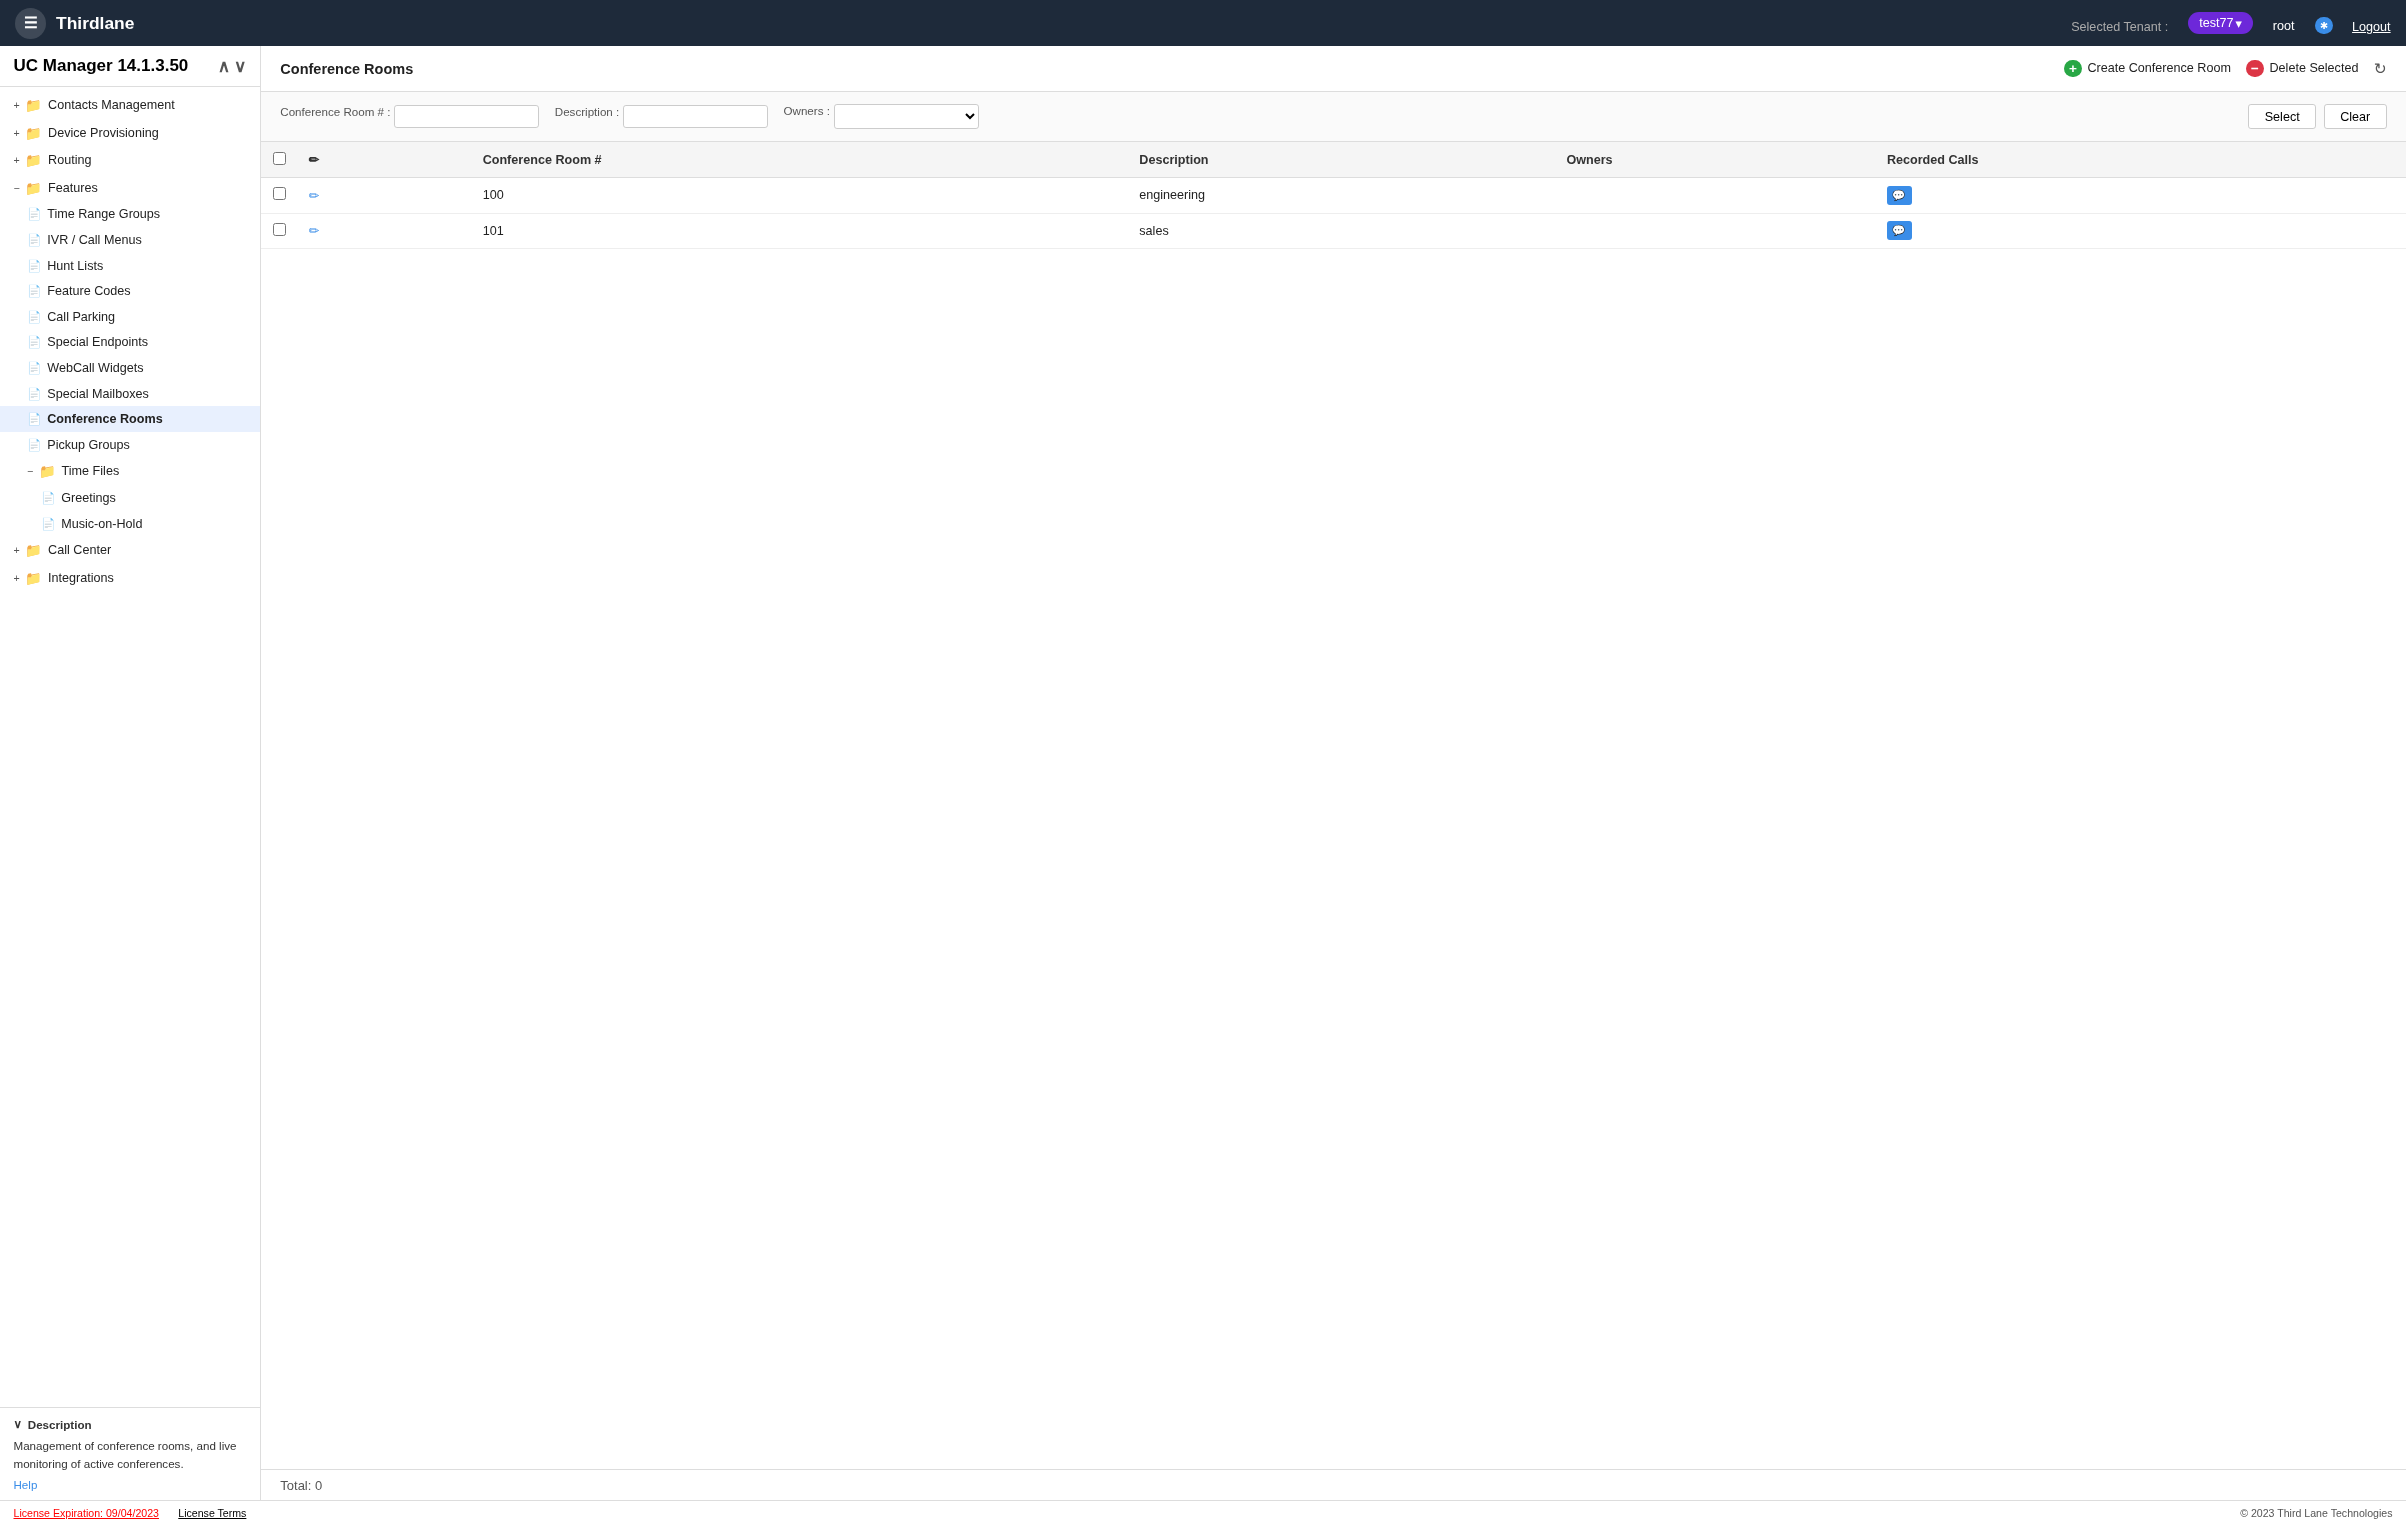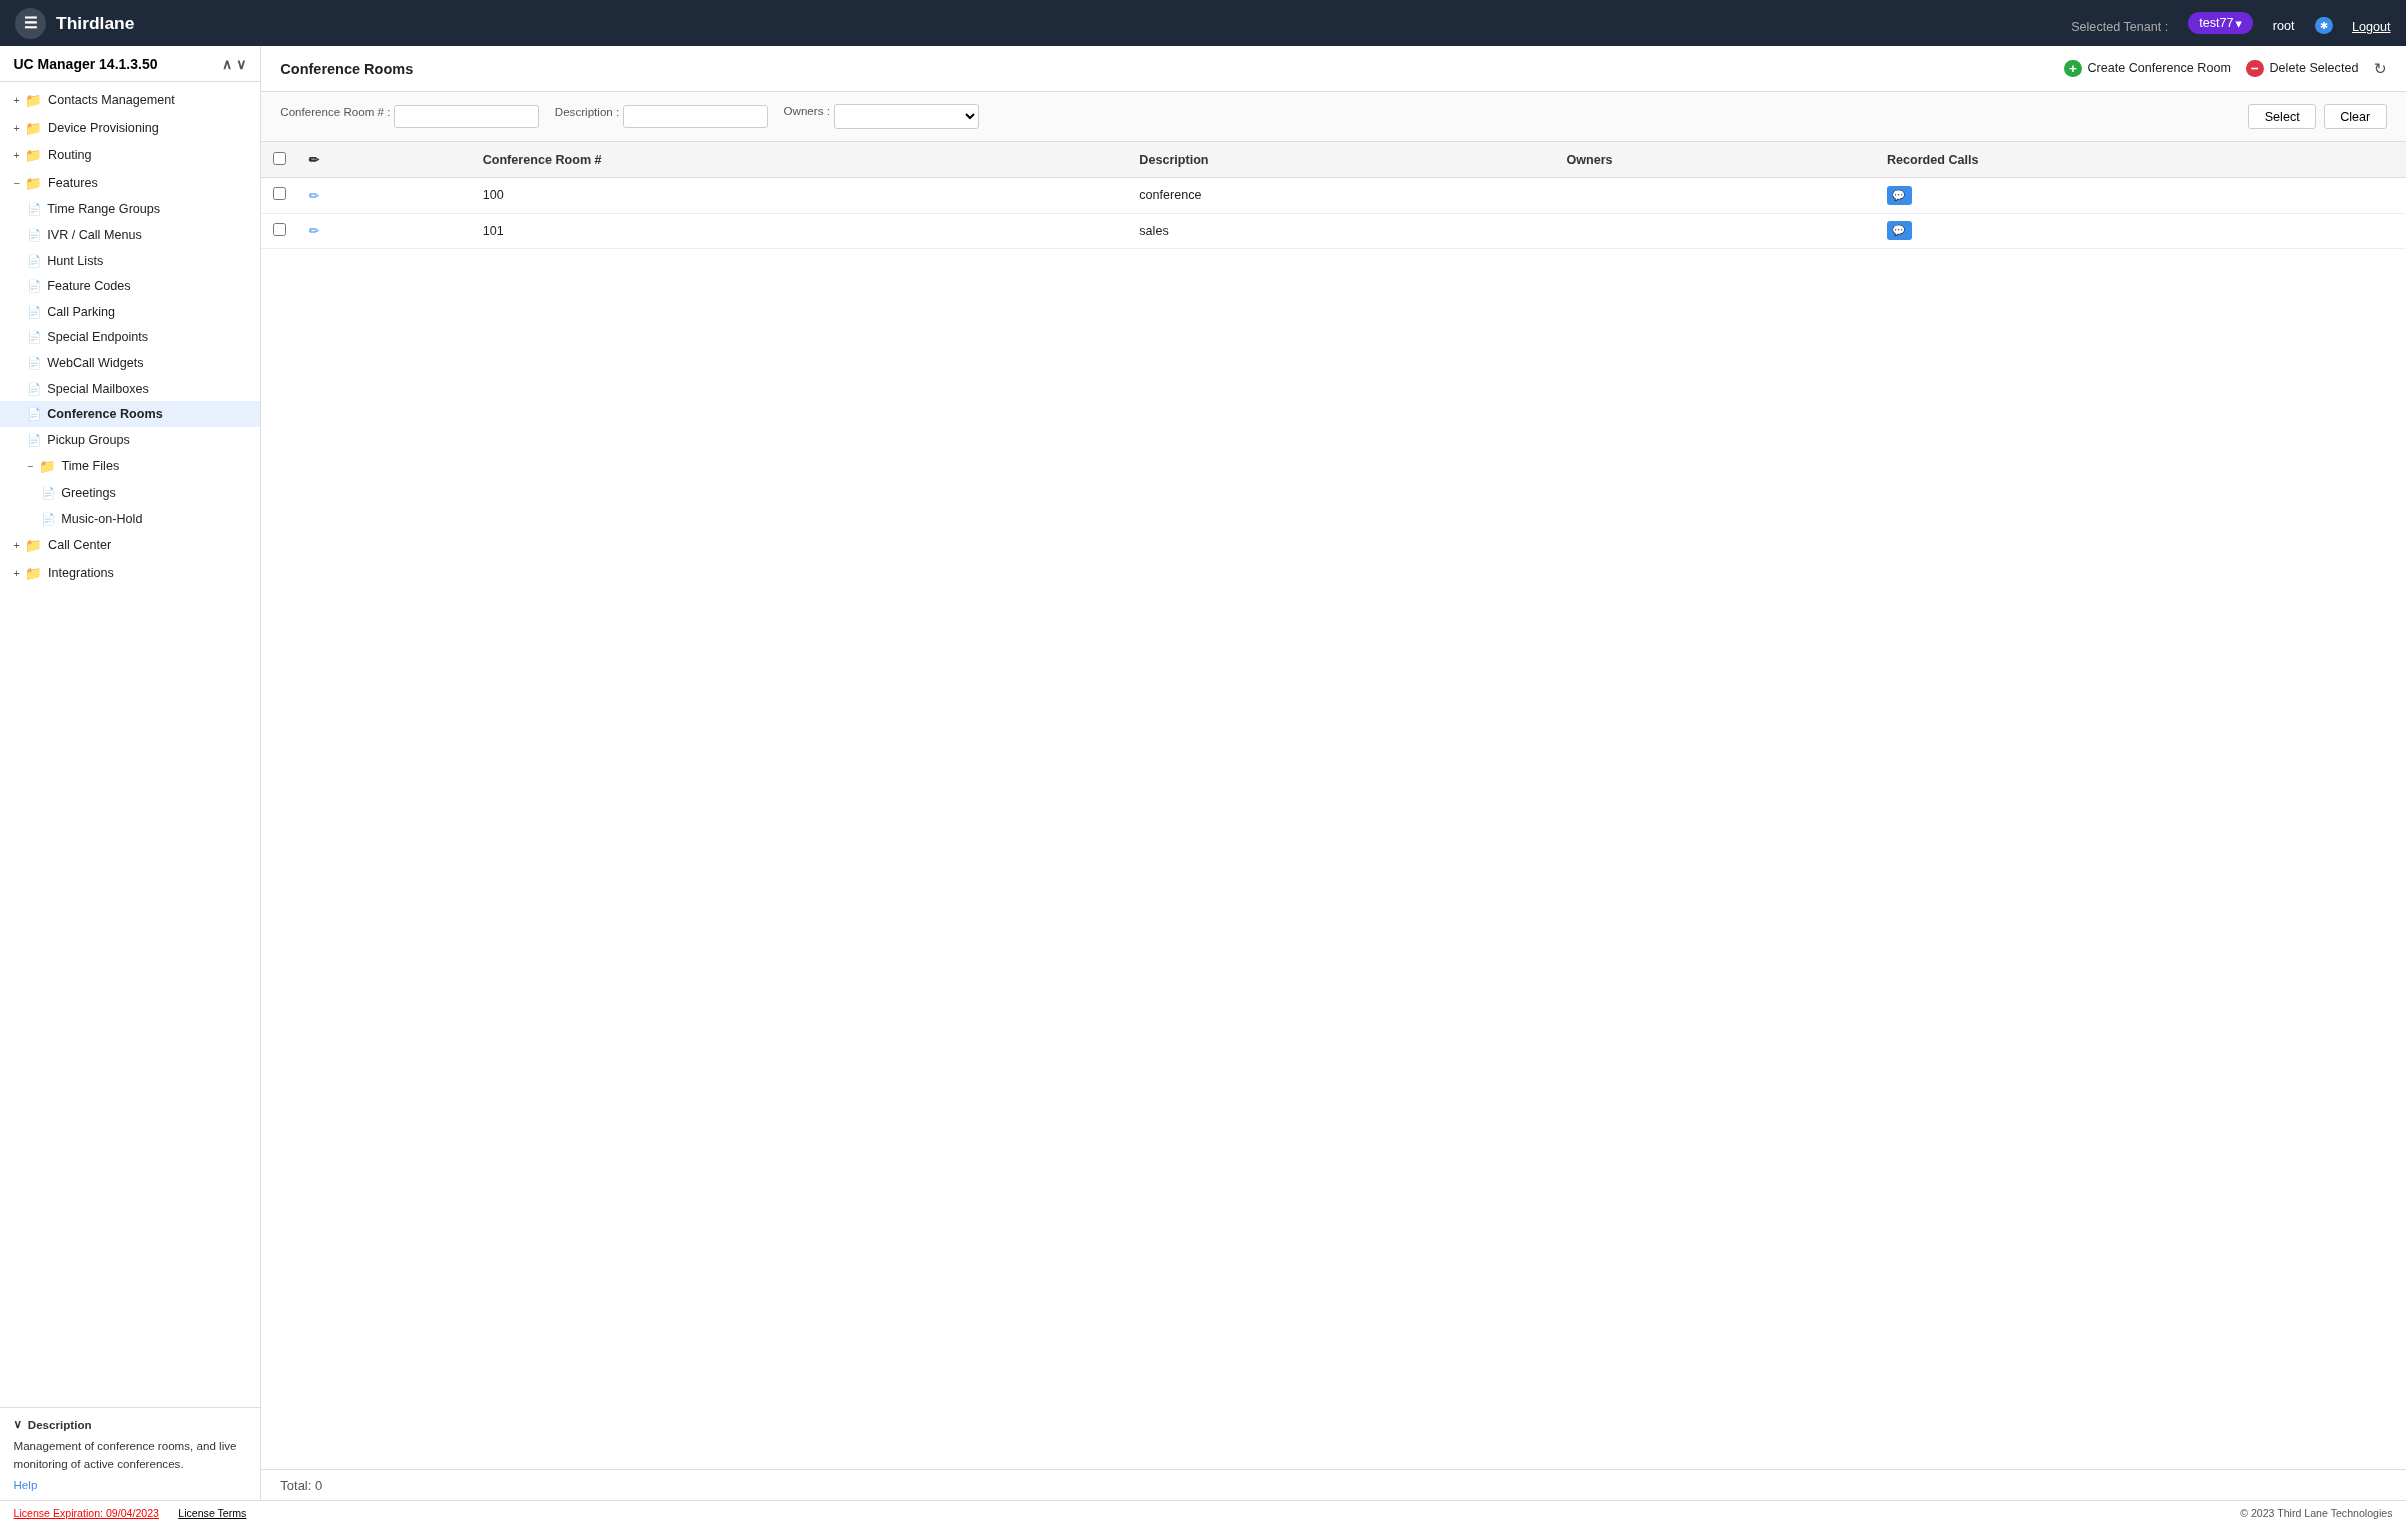--- a/index.html
+++ b/index.html
@@ -24,21 +24,21 @@
     .tenant-badge .chevron { color: white; }
     .root-badge { display: flex; align-items: center; gap: 21px; }
     .root-dot { width: 17.4px; height: 17.4px; background: #3a8de8; border-radius: 50%; display: flex; align-items: center; justify-content: center; font-size: 9.7px; color: white; }
     .logout-link { color: white; text-decoration: underline; cursor: pointer; }
 
     
     .main-layout { display: flex; flex: 1; overflow: hidden; }
 
     
     .sidebar { width: 261px; background: white; border-right: 1px solid #ddd; display: flex; flex-direction: column; overflow-y: auto; flex-shrink: 0; }
-    .sidebar-header { display: flex; align-items: flex-start; justify-content: space-between; padding: 9.7px 13.5px; border-bottom: 1px solid #ddd; font-size: 14px; font-weight: bold; }
+    .sidebar-header { display: flex; align-items: flex-start; justify-content: space-between; padding: 9.7px 13.5px; border-bottom: 1px solid #ddd; font-size: 17px; font-weight: bold; }
     .sidebar-header-arrows { display: flex; gap: 3.9px; color: #555; cursor: pointer; }
     .sidebar-nav { flex: 1; overflow-y: auto; padding: 3.9px 0; }
     .sidebar-item { display: flex; align-items: center; gap: 5.8px; padding: 5.8px 13.5px; cursor: pointer; font-size: 12.6px; color: #222; white-space: nowrap; }
     .sidebar-item.active { background: #e8f0fe; font-weight: bold; }
     .sidebar-item.indent1 { padding-left: 27px; }
     .sidebar-item.indent2 { padding-left: 41px; }
     .folder-icon { color: #5b8fd4; font-size: 13.5px; }
     .page-icon { color: #5b8fd4; font-size: 11.6px; }
     .expand-icon { color: #555; font-size: 10.6px; cursor: pointer; }
     .sidebar-footer { padding: 9.7px 13.5px; border-top: 1px solid #ddd; font-size: 11.6px; color: #333; }
@@ -298,21 +298,21 @@
         <tbody id="table-body">
 
         <tr>
     <td class="checkbox-col">
       <input type="checkbox" style="">
     </td>
     <td>
       <span class="edit-icon">✏</span>
     </td>
     <td>100</td>
-    <td>conference</td>
+    <td>engineering</td>
     <td></td>
     <td>
       <span class="recorded-icon">💬</span>
     </td>
   </tr>
             <tr>
     <td class="checkbox-col">
       <input type="checkbox" style="">
     </td>
     <td>

